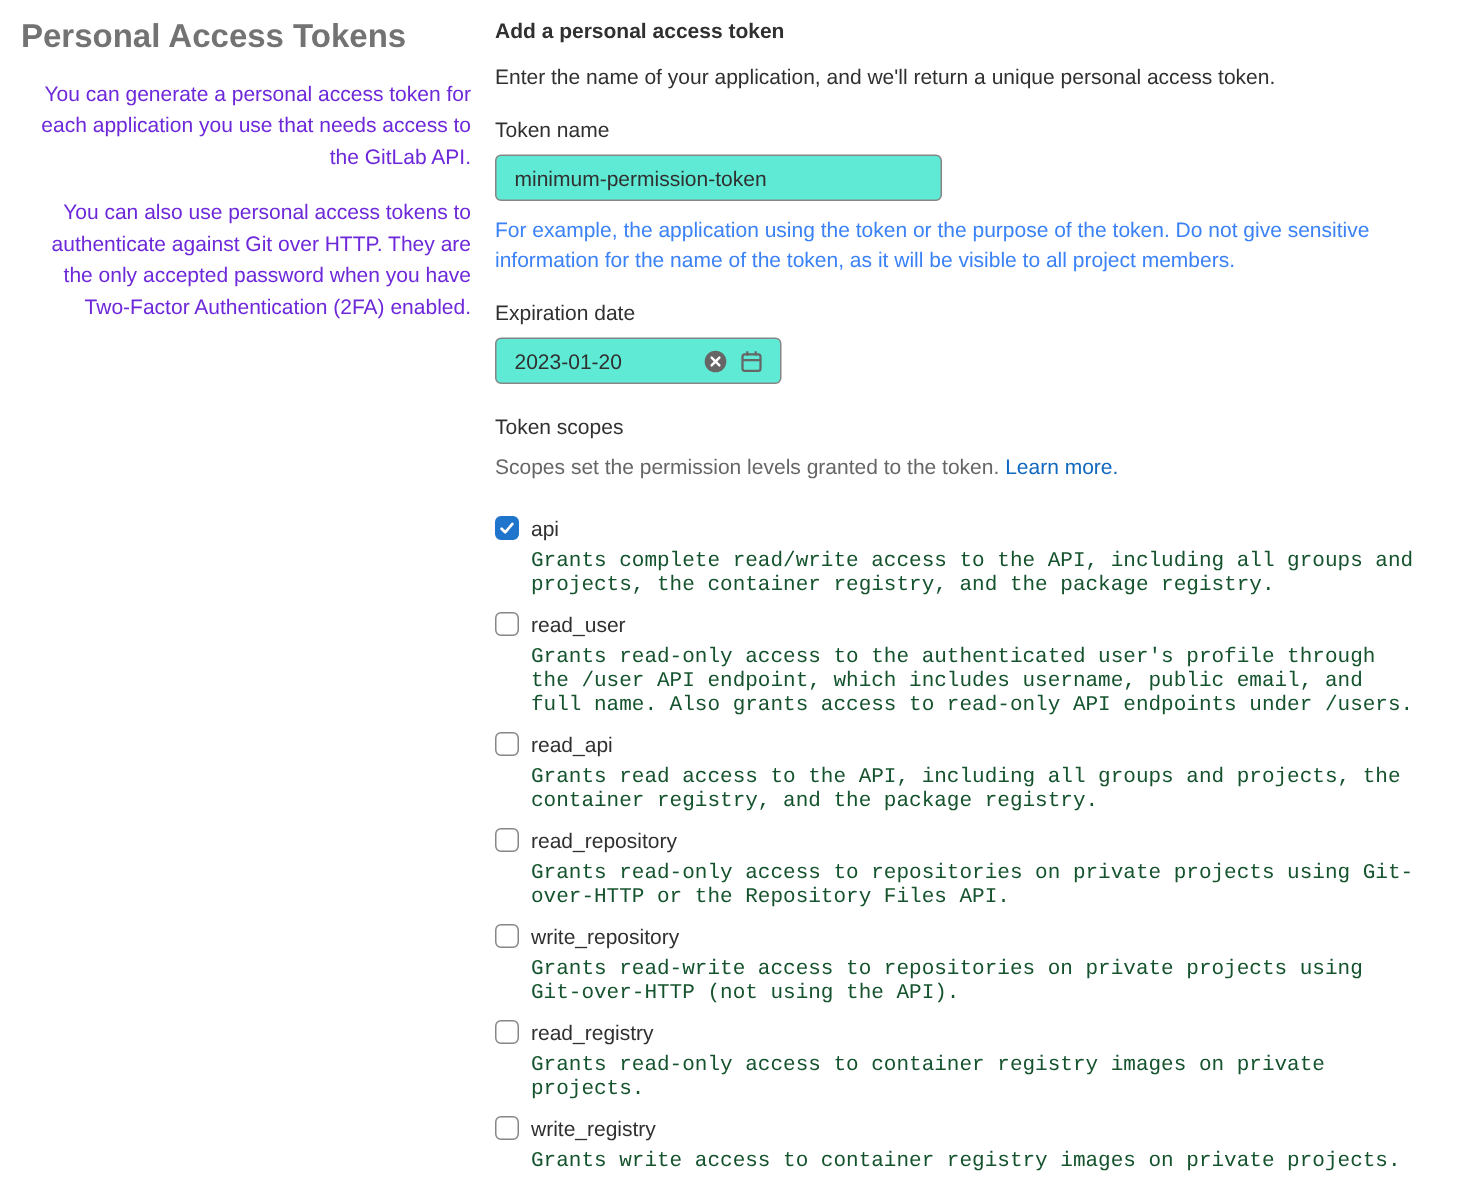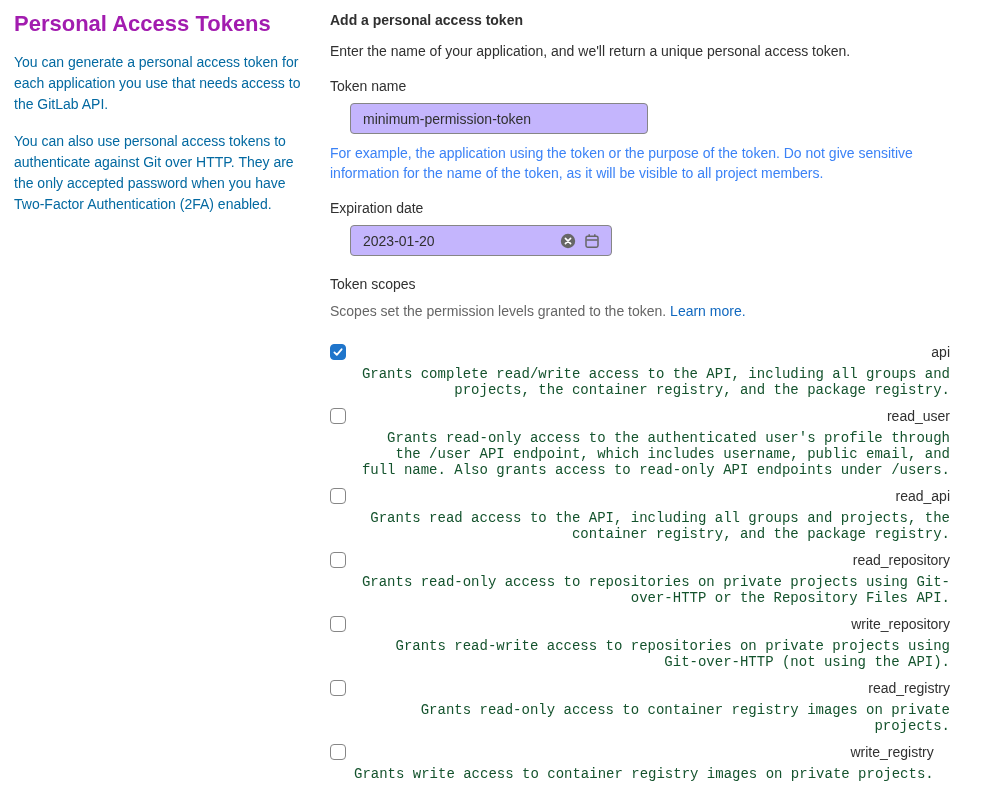--- a/index.html
+++ b/index.html
@@ -10,62 +10,61 @@
     color: #303030;
     -webkit-font-smoothing: antialiased;
   }
   .layout { display: flex; padding-top: 11px; }
 
   
   .left-col { width: 330px; flex: 0 0 330px; padding-left: 14px; padding-right: 16px; }
   .page-title {
     font-size: 22px;
     font-weight: 700;
-    color: #a21caf;
+    color: #737373;
     margin-bottom: 15px;
     letter-spacing: 0;
   }
-  .left-col p { line-height: 21px; margin-bottom: 16px; color: #0369a1; }
+  .left-col p { line-height: 21px; margin-bottom: 16px; color: #6d28d9; text-align: right; }
 
   
   .right-col { width: 620px; flex: 0 0 620px; padding-top: 1px; }
   .section-title { font-weight: 700; margin-bottom: 13px; }
   .section-desc { line-height: 21px; margin-bottom: 16px; }
 
   .field-label { font-weight: 400; margin-bottom: 9px; }
 
   .text-input {
     display: flex; align-items: center;
     height: 31px;
     border: 1px solid #868686;
     border-radius: 4px;
-    background: #c4b5fd;
+    background: #5eead4;
     padding: 0 9px 0 12px;
-    margin-left: 20px;
   }
   .text-input input {
     border: none; outline: none; background: transparent;
     font: inherit; color: #303030; flex: 1 1 auto; min-width: 0;
     padding: 0;
   }
   .token-input-wrap { width: 298px; margin-bottom: 9px; }
-  .date-input-wrap { width: 262px; margin-bottom: 20px; }
+  .date-input-wrap { width: 191px; margin-bottom: 20px; }
 
   .help-text { color: #3b82f6; line-height: 20px; margin-bottom: 17px; }
 
   .input-icon-btn {
     display: inline-flex; align-items: center; justify-content: center;
     width: 20px; height: 20px; cursor: pointer; flex: 0 0 auto;
   }
   .input-icon-btn + .input-icon-btn { margin-left: 4px; }
 
   .scopes-desc { color: #666666; line-height: 21px; margin-bottom: 20px; }
   .link { color: #1068bf; text-decoration: none; cursor: pointer; }
 
-  .scope-row { display: flex; margin-bottom: 8px; text-align: right; }
+  .scope-row { display: flex; margin-bottom: 8px; }
   .checkbox {
     width: 16px; height: 16px; flex: 0 0 16px;
     border: 1px solid #868686; border-radius: 4px;
     background: #fff; margin-top: 2px;
     display: inline-flex; align-items: center; justify-content: center;
     cursor: pointer;
   }
   .checkbox svg { display: none; }
   .checkbox.checked { background: #1f75cb; border-color: #1f75cb; }
   .checkbox.checked svg { display: block; }

